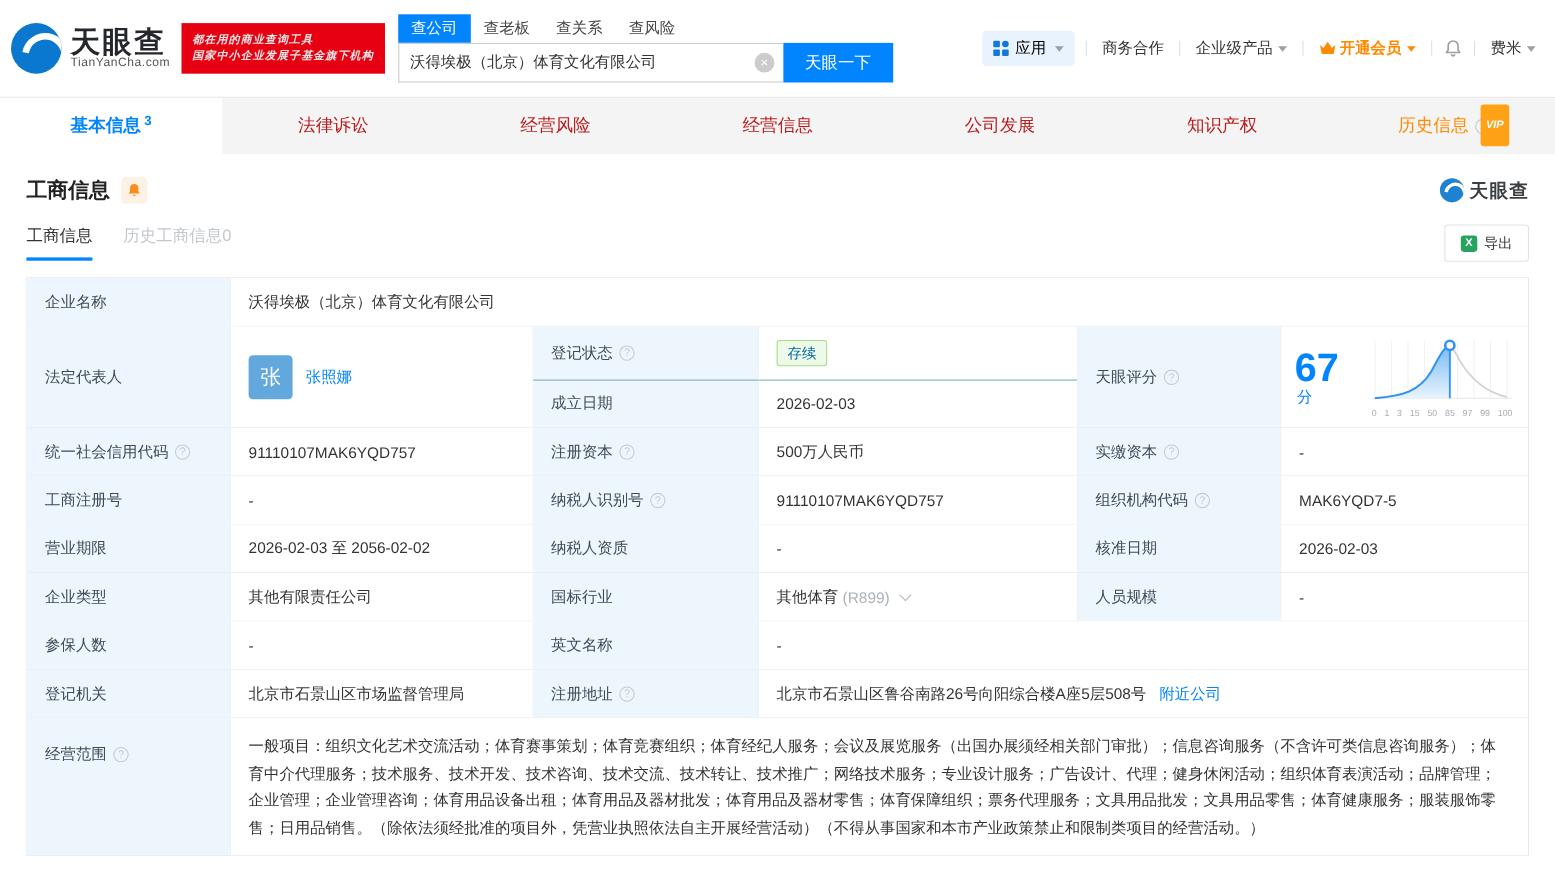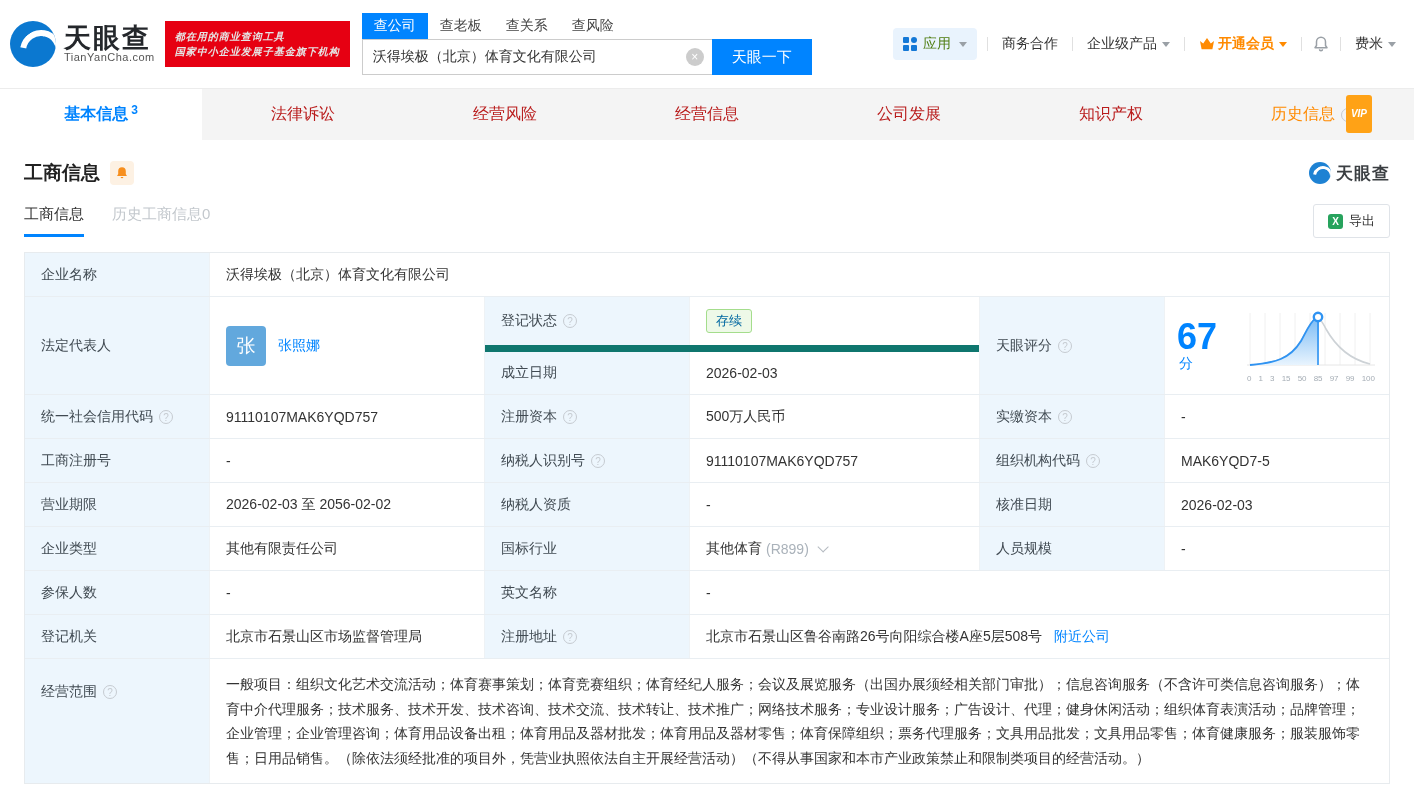--- a/index.html
+++ b/index.html
@@ -27,21 +27,21 @@
   .search-input-wrap { position:relative; flex:1; }
   .search-input { width:100%; height:36px; border:1px solid #ccc; border-right:none; padding:0 34px 0 10px;
     font-size:14px; color:#333; outline:none; font-family:inherit; }
   .clear-btn { position:absolute; right:8px; top:9px; width:18px; height:18px; border-radius:50%;
     background:#ccc; color:#fff; font-size:12px; line-height:18px; text-align:center; cursor:pointer; }
   .search-btn { width:100px; background:#0084ff; color:#fff; border:none; font-size:15px; cursor:pointer; font-family:inherit; }
 
   .header-nav { margin-left:auto; display:flex; align-items:center; gap:10px; font-size:14px; }
   .hn-sep { width:1px; height:14px; background:#e0e0e0; }
   .apps-entry { display:flex; align-items:center; gap:6px; background:#e9f3fd; border-radius:4px;
-    padding:7px 10px; color:#4d7c0f; cursor:pointer; }
+    padding:7px 10px; color:#000000; cursor:pointer; }
   .grid-icon { width:14px; height:14px; display:grid; grid-template-columns:6px 6px; grid-template-rows:6px 6px; gap:2px; }
   .grid-icon i { background:#1478d6; border-radius:1px; }
   .grid-icon i:nth-child(2) { border-radius:50%; }
   .caret { width:0; height:0; border-left:4px solid transparent; border-right:4px solid transparent;
     border-top:5px solid #9aa0a6; margin-left:2px; }
   .nav-item { display:flex; align-items:center; gap:3px; color:#333; cursor:pointer; padding:0 4px; white-space:nowrap; }
   .vip-entry { color:#ff8a00; font-weight:bold; }
   .vip-entry .caret { border-top-color:#ff8a00; }
   .crown-icon svg { display:block; }
   .bell-btn { color:#9aa0a6; cursor:pointer; display:flex; align-items:center; }
@@ -93,21 +93,21 @@
   .c-flex { flex:1; }
   .help { display:inline-block; width:14px; height:14px; border:1px solid #c6cbd1; border-radius:50%;
     color:#c6cbd1; font-size:10px; line-height:13px; text-align:center; margin-left:6px; flex:none; cursor:pointer; }
   .help::before { content:"?"; }
   .link { color:#0084ff; cursor:pointer; }
   .avatar { width:40px; height:40px; border-radius:4px; background:#62a8dd; color:#fff; font-size:19px;
     display:flex; align-items:center; justify-content:center; margin-right:12px; flex:none; }
   .badge-green { border:1px solid #a4dd8c; background:#eefaе8; background:#eef9e8; color:#0369a1;
     font-size:13px; padding:2px 9px; border-radius:3px; }
   .stack { flex-direction:column; padding:0; align-items:stretch; }
-  .stack .half { display:flex; flex:1; border-bottom:7px solid #0f766e; }
+  .stack .half { display:flex; flex:1; border-bottom:1px solid #0f766e; }
   .stack .half:last-child { border-bottom:none; }
   .stack .half .td { border-bottom:none; }
   .chevron { display:inline-block; width:8px; height:8px; border-right:1.5px solid #b4bac0;
     border-bottom:1.5px solid #b4bac0; transform:rotate(45deg) translateY(-3px); margin-left:8px; }
   .ind-code { color:#aab2ba; margin-left:4px; }
   .score-cell { display:flex; align-items:center; gap:14px; padding:6px 12px; flex:1; justify-content:flex-end; }
   .score-num { font-size:36px; font-weight:bold; color:#0084ff; line-height:1; }
   .score-unit { font-size:14px; color:#0084ff; margin-left:2px; }
   .score-chart { width:132px; }
   .score-ticks { display:flex; justify-content:space-between; font-size:8px; color:#a5adb5; padding:0 2px; }

